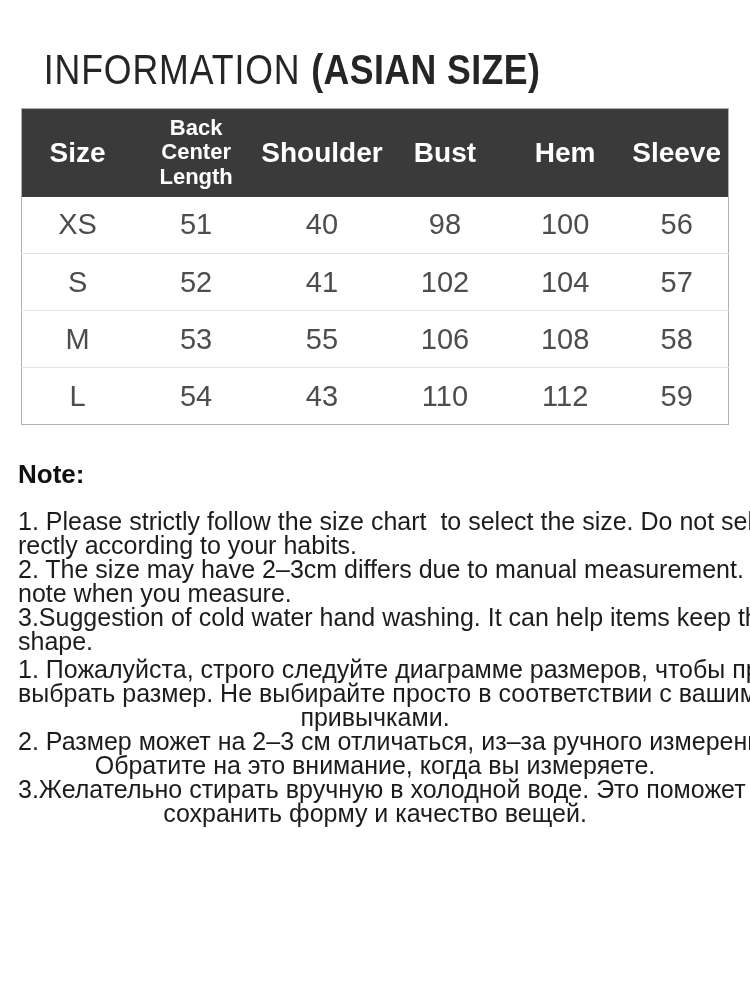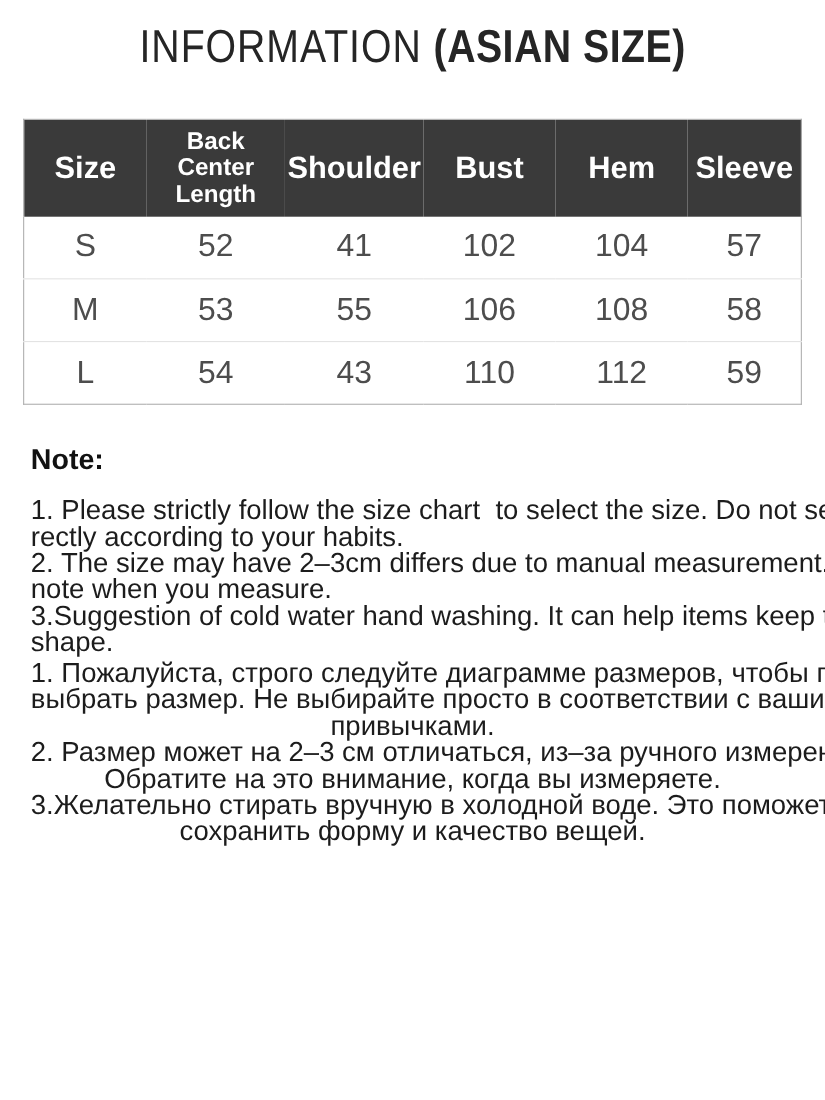--- a/index.html
+++ b/index.html
@@ -14,21 +14,21 @@
   }
   *{margin:0;padding:0;box-sizing:border-box;}
   html,body{background:var(--page-bg);}
   body{
     width:750px;height:1000px;overflow:hidden;
     font-family:"Liberation Sans","DejaVu Sans",sans-serif;
     position:relative;
   }
   
   .title-wrap{
-    padding-top:18px;text-align:center;height:78px;
+    padding-top:46px;height:78px;
   }
   .title{
     display:inline-block;
     transform:scaleX(0.85);transform-origin:center;
     font-size:42px;line-height:48px;color:var(--title-text);
     white-space:nowrap;
   }
   .title .t-reg{font-weight:400;letter-spacing:1px;}
   .title .t-bold{font-weight:700;letter-spacing:0.5px;}
   
@@ -51,21 +51,21 @@
   table.size-table thead th.two-line{
     font-size:22px;line-height:1.12;white-space:pre-line;
   }
   table.size-table tbody td{
     height:57px;vertical-align:middle;text-align:center;
     font-size:29px;font-weight:400;color:var(--cell-text);
     border-bottom:1px solid var(--row-divider);
   }
   table.size-table tbody tr:last-child td{border-bottom:none;}
   
-  .notes{padding:0 28px;}
+  .notes{padding:0 18px;}
   .note-heading{
     margin-top:34px;
     font-size:26px;font-weight:700;color:#111111;line-height:30px;
   }
   .note-heading.ru{
     margin-top:26px;font-size:23px;letter-spacing:4px;
   }
   .note-body{
     margin-top:20px;
     font-size:25px;line-height:24px;color:var(--note-text);
@@ -94,20 +94,28 @@
       <th>Size</th>
       <th class="two-line">Back Center
 Length</th>
       <th>Shoulder</th>
       <th>Bust</th>
       <th>Hem</th>
       <th>Sleeve</th>
     </tr>
   </thead>
   <tbody>
+    <tr>
+      <td>XS</td>
+      <td>51</td>
+      <td>40</td>
+      <td>98</td>
+      <td>100</td>
+      <td>56</td>
+    </tr>
     <tr>
       <td>S</td>
       <td>52</td>
       <td>41</td>
       <td>102</td>
       <td>104</td>
       <td>57</td>
     </tr>
     <tr>
       <td>M</td>

